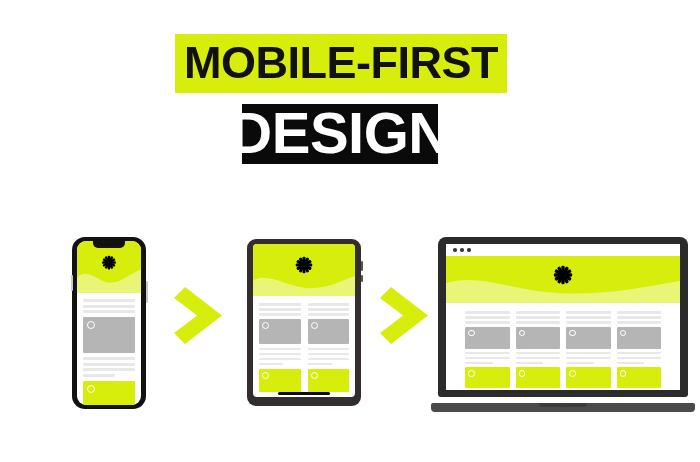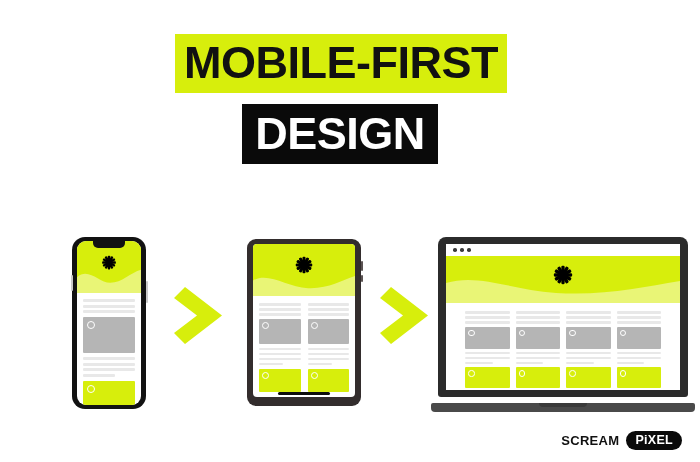--- a/index.html
+++ b/index.html
@@ -24,21 +24,21 @@
     letter-spacing:-0.5px; line-height:1;
     font-family:"Liberation Sans", sans-serif;
     transform:translateY(-1px);
   }
   #title-line-2 {
     position:absolute; left:242px; top:104px; width:196px; height:60px;
     background:#0a0a0a;
     display:flex; align-items:center; justify-content:center;
   }
   #title-line-2 span {
-    font-size:45px; font-weight:bold; color:#ffffff;
+    font-size:58px; font-weight:bold; color:#ffffff;
     letter-spacing:-0.5px; line-height:1;
     transform:translateY(-1px);
   }
 
   :root {
     --lime:#d7ee0c;
     --lime-soft:#e9f576;
     --gray-img:#b5b5b5;
     --gray-line:#e8e8e8;
     --gray-line-2:#efefef;
@@ -387,18 +387,14 @@
 
         </div>
       </div>
     </div>
 
     <div id="laptop-base">
       <div id="laptop-notch"></div>
     </div>
   </div>
 
-  <div id="footer-logo">
-    <span id="logo-word">SCREAM</span>
-    <span id="logo-pill">PiXEL</span>
-  </div>
 
 </div>
 
 </body></html>

